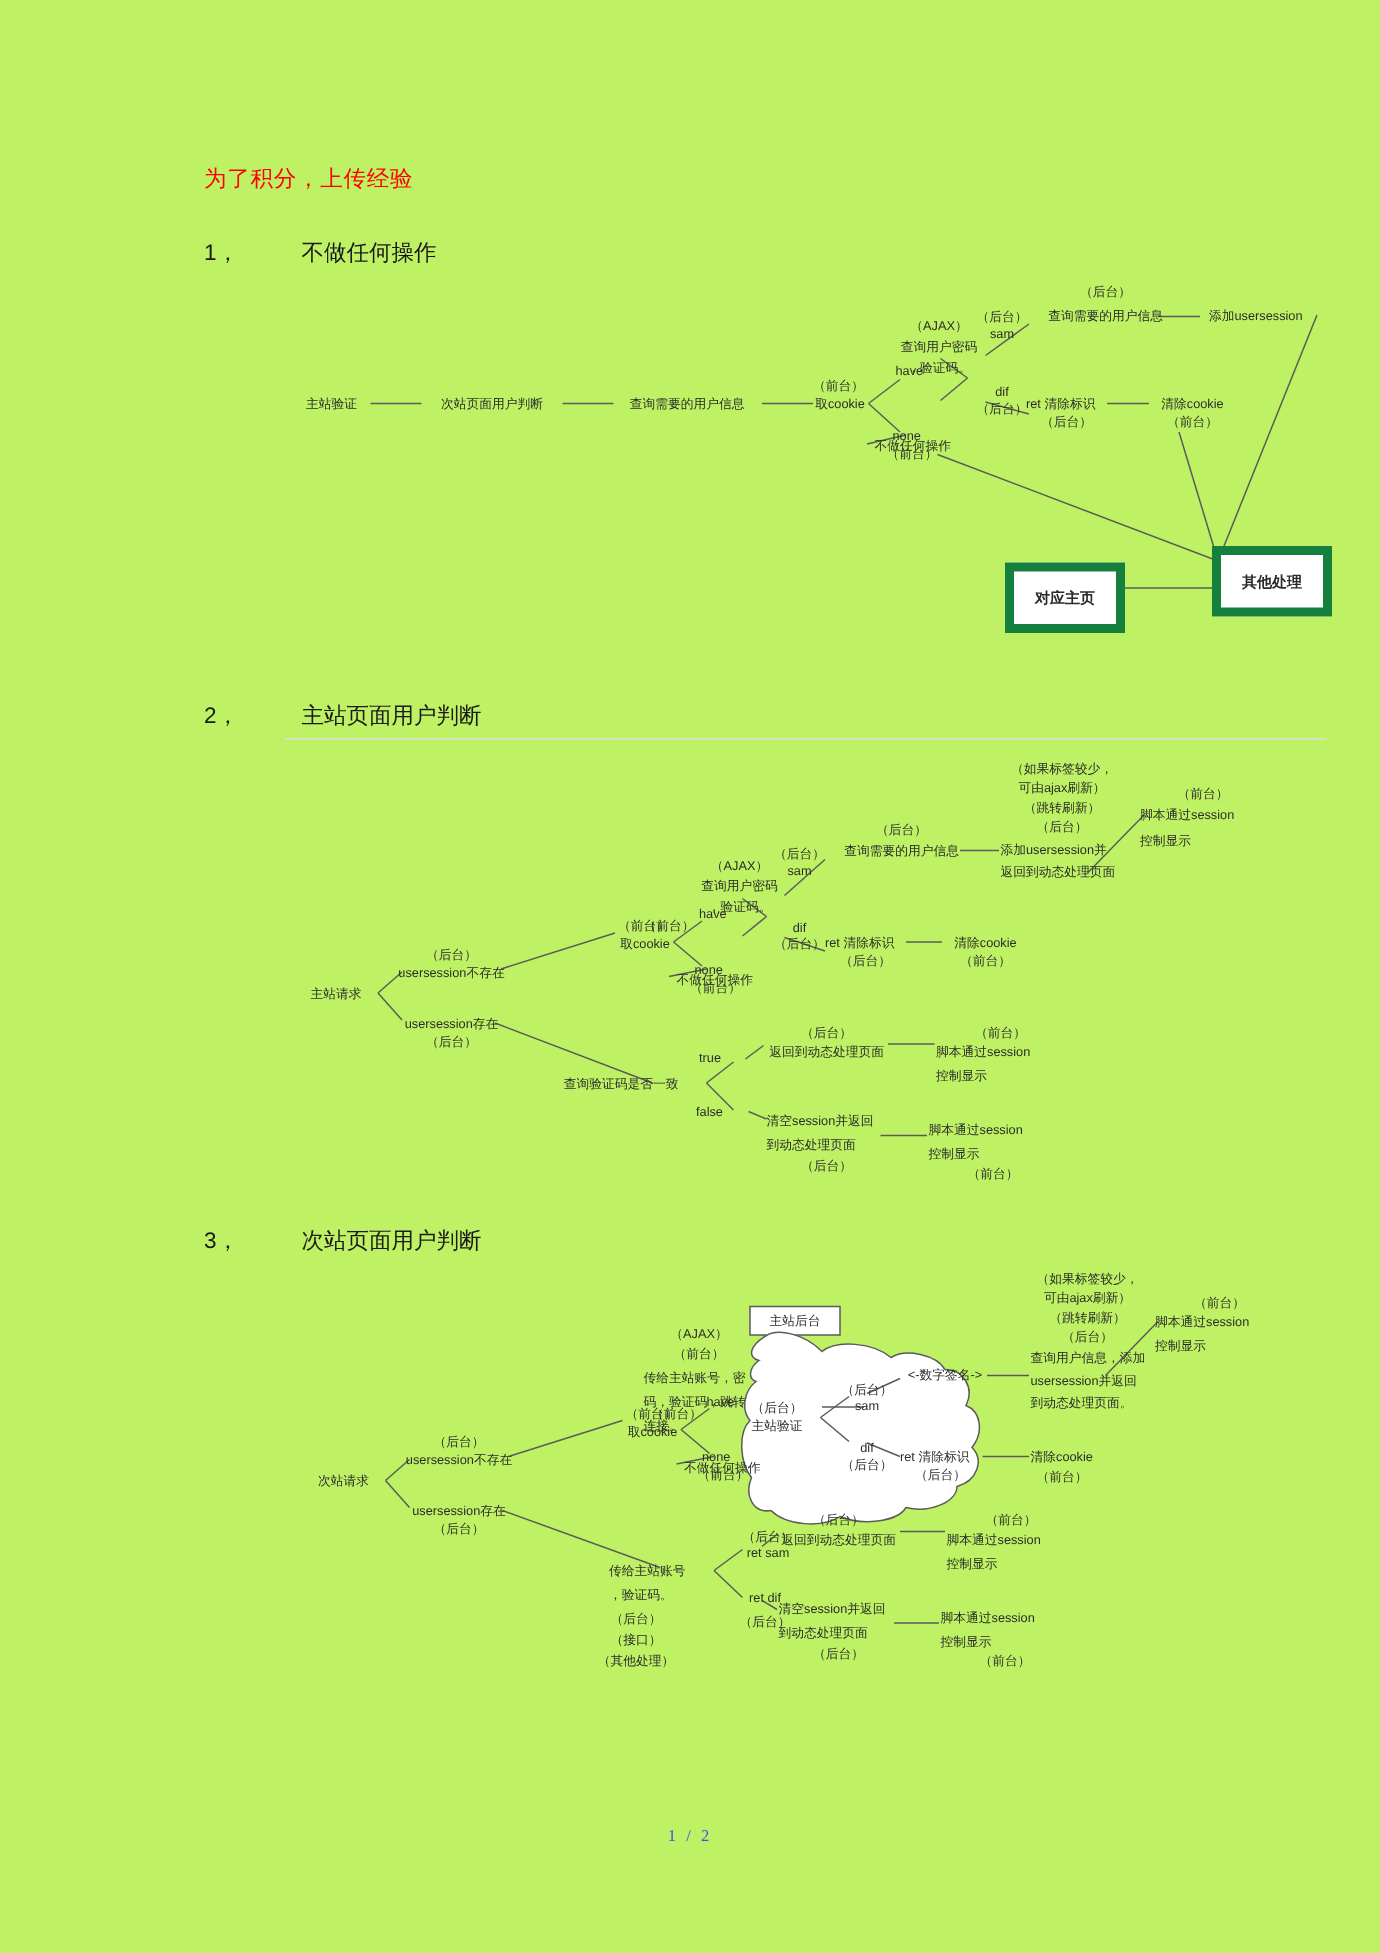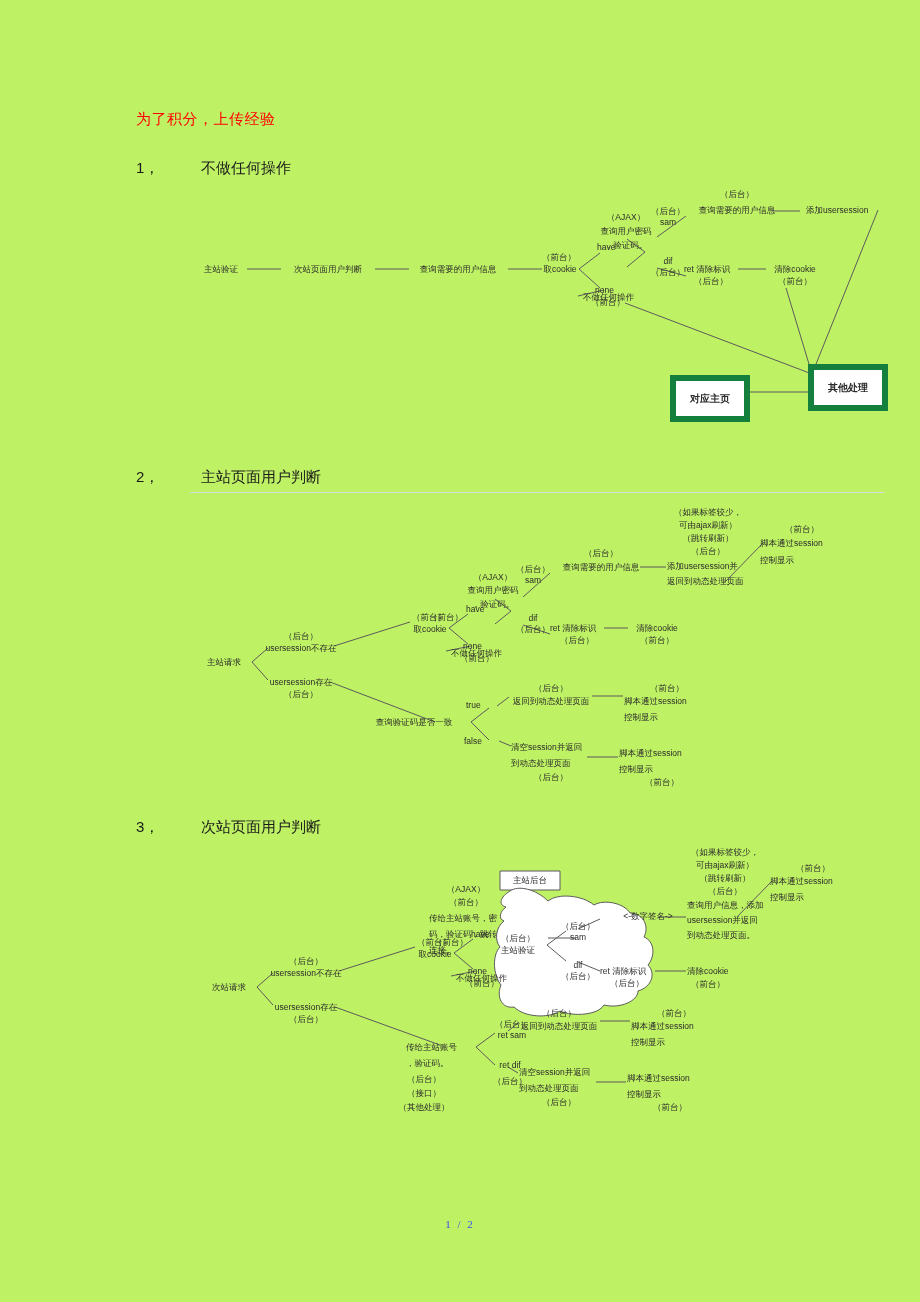--- a/index.html
+++ b/index.html
@@ -312,21 +312,21 @@
     <div class="lbl c" style="left:530px;top:30px;">主站后台</div>
 
     <div class="lbl c" style="left:518px;top:88px;">（后台）</div>
     <div class="lbl c" style="left:518px;top:100px;">主站验证</div>
 
     <div class="lbl c" style="left:578px;top:76px;">（后台）</div>
     <div class="lbl c" style="left:578px;top:87px;">sam</div>
     <div class="lbl c" style="left:578px;top:115px;">dif</div>
     <div class="lbl c" style="left:578px;top:126px;">（后台）</div>
 
-    <div class="lbl c" style="left:648px;top:66px;">&lt;-数字签名-&gt;</div>
+    <div class="lbl c" style="left:630px;top:66px;">&lt;-数字签名-&gt;</div>
     <div class="lbl" style="left:600px;top:121px;">ret 清除标识</div>
     <div class="lbl c" style="left:627px;top:133px;">（后台）</div>
 
     <div class="lbl c" style="left:725px;top:2px;">（如果标签较少，</div>
     <div class="lbl c" style="left:725px;top:15px;">可由ajax刷新）</div>
     <div class="lbl c" style="left:725px;top:28px;">（跳转刷新）</div>
     <div class="lbl c" style="left:725px;top:41px;">（后台）</div>
     <div class="lbl" style="left:687px;top:55px;">查询用户信息，添加</div>
     <div class="lbl" style="left:687px;top:70px;">usersession并返回</div>
     <div class="lbl" style="left:687px;top:85px;">到动态处理页面。</div>

